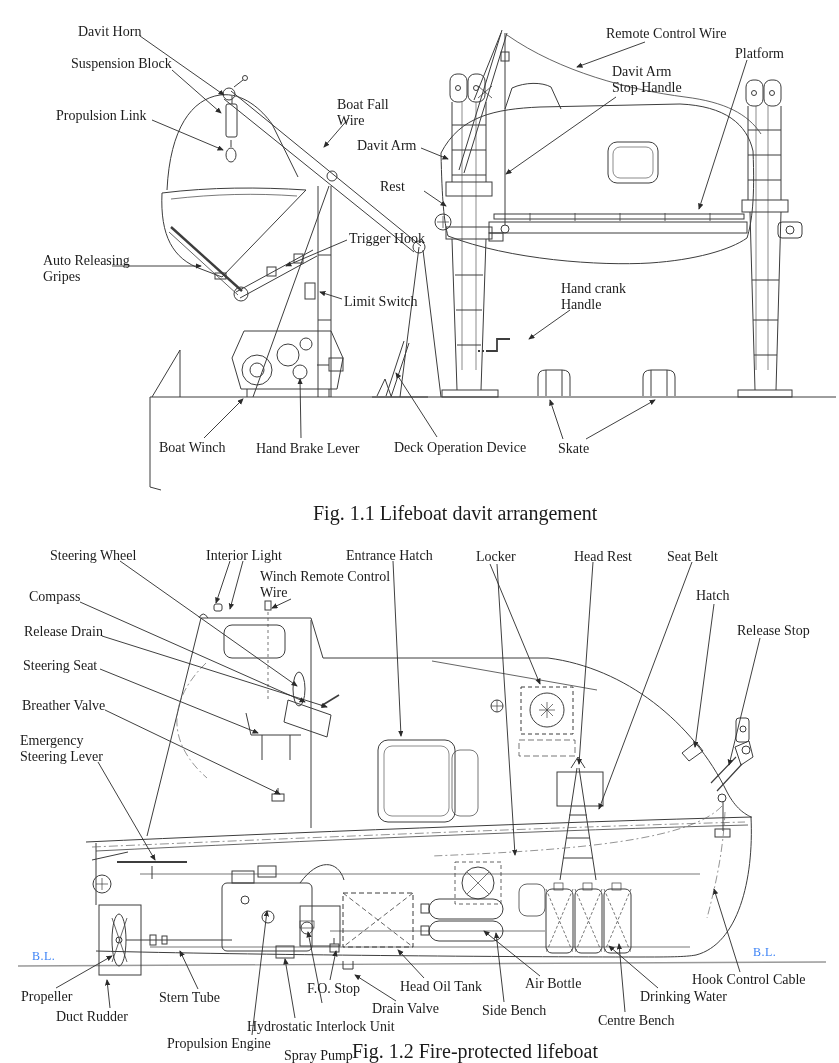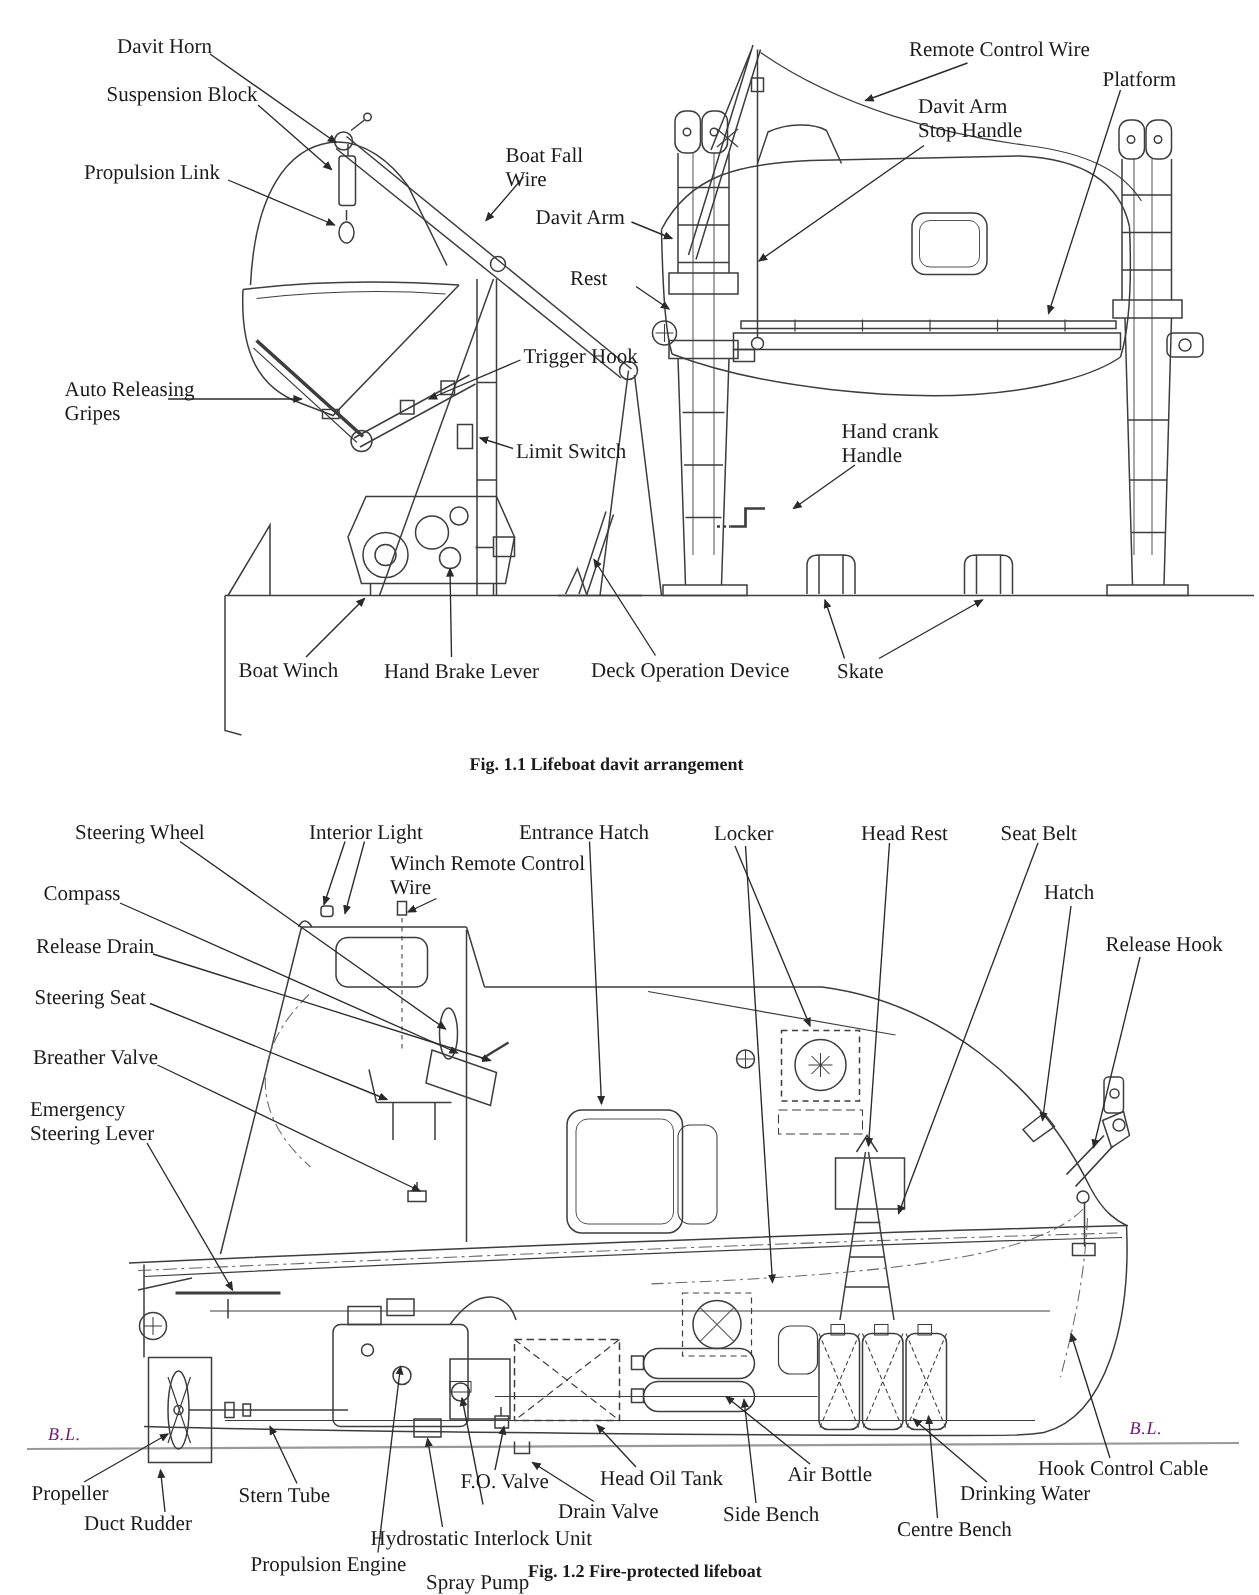--- a/index.html
+++ b/index.html
@@ -1,22 +1,22 @@
 <!DOCTYPE html>
 <html><head>
 <meta charset="utf-8">
 <style>
   html,body{margin:0;padding:0;background:#fff;}
   .page{position:relative;width:839px;height:1063px;background:#ffffff;
         font-family:"Liberation Serif", serif;color:#1b1b1b;overflow:hidden;}
   .page svg{position:absolute;left:0;top:0;}
   .lbl{position:absolute;font-size:14px;line-height:1.17;white-space:nowrap;}
   .wrap{white-space:normal;}
-  .caption{position:absolute;font-weight:bold;font-size:12px;white-space:nowrap;}
-  .bl{color:#701a75;font-size:12px;letter-spacing:0.5px;font-style:italic;}
+  .caption{position:absolute;font-weight:normal;font-size:20px;white-space:nowrap;}
+  .bl{color:#3b82f6;font-size:12px;letter-spacing:0.5px;}
 </style>
 </head>
 <body>
 
 <div class="page">
 
 <svg width="839" height="1063" viewBox="0 0 839 1063">
   <defs>
     <marker id="ah" markerWidth="9" markerHeight="8" refX="6" refY="3" orient="auto">
       <path d="M0,0 L7,3 L0,6 Z" fill="#2a2a2a"></path>
@@ -304,33 +304,33 @@
 <div class="lbl" style="left:50px;top:548px">Steering Wheel</div>
 <div class="lbl" style="left:206px;top:548px">Interior Light</div>
 <div class="lbl" style="left:346px;top:548px">Entrance Hatch</div>
 <div class="lbl wrap" style="left:260px;top:569px;width:152px">Winch Remote Control Wire</div>
 <div class="lbl" style="left:29px;top:589px">Compass</div>
 <div class="lbl" style="left:24px;top:624px">Release Drain</div>
 <div class="lbl" style="left:476px;top:549px">Locker</div>
 <div class="lbl" style="left:574px;top:549px">Head Rest</div>
 <div class="lbl" style="left:667px;top:549px">Seat Belt</div>
 <div class="lbl" style="left:696px;top:588px">Hatch</div>
-<div class="lbl" style="left:737px;top:623px">Release Hook</div>
+<div class="lbl" style="left:737px;top:623px">Release Stop</div>
 <div class="lbl" style="left:23px;top:658px">Steering Seat</div>
 <div class="lbl" style="left:22px;top:698px">Breather Valve</div>
 <div class="lbl wrap" style="left:20px;top:733px;width:102px">Emergency Steering Lever</div>
 <div class="lbl bl" style="left:32px;top:949px">B.L.</div>
 <div class="lbl bl" style="left:753px;top:945px">B.L.</div>
 <div class="lbl" style="left:21px;top:989px">Propeller</div>
 <div class="lbl" style="left:56px;top:1009px">Duct Rudder</div>
 <div class="lbl" style="left:159px;top:990px">Stern Tube</div>
 <div class="lbl" style="left:167px;top:1036px">Propulsion Engine</div>
 <div class="lbl" style="left:247px;top:1019px">Hydrostatic Interlock Unit</div>
 <div class="lbl" style="left:284px;top:1048px">Spray Pump</div>
-<div class="lbl" style="left:307px;top:981px">F.O. Valve</div>
+<div class="lbl" style="left:307px;top:981px">F.O. Stop</div>
 <div class="lbl" style="left:372px;top:1001px">Drain Valve</div>
 <div class="lbl" style="left:400px;top:979px">Head Oil Tank</div>
 <div class="lbl" style="left:525px;top:976px">Air Bottle</div>
 <div class="lbl" style="left:482px;top:1003px">Side Bench</div>
 <div class="lbl" style="left:598px;top:1013px">Centre Bench</div>
 <div class="lbl" style="left:640px;top:989px">Drinking Water</div>
 <div class="lbl" style="left:692px;top:972px">Hook Control Cable</div>
 <div class="caption" style="left:352px;top:1040px">Fig. 1.2 Fire-protected lifeboat</div>
 
 </div>

